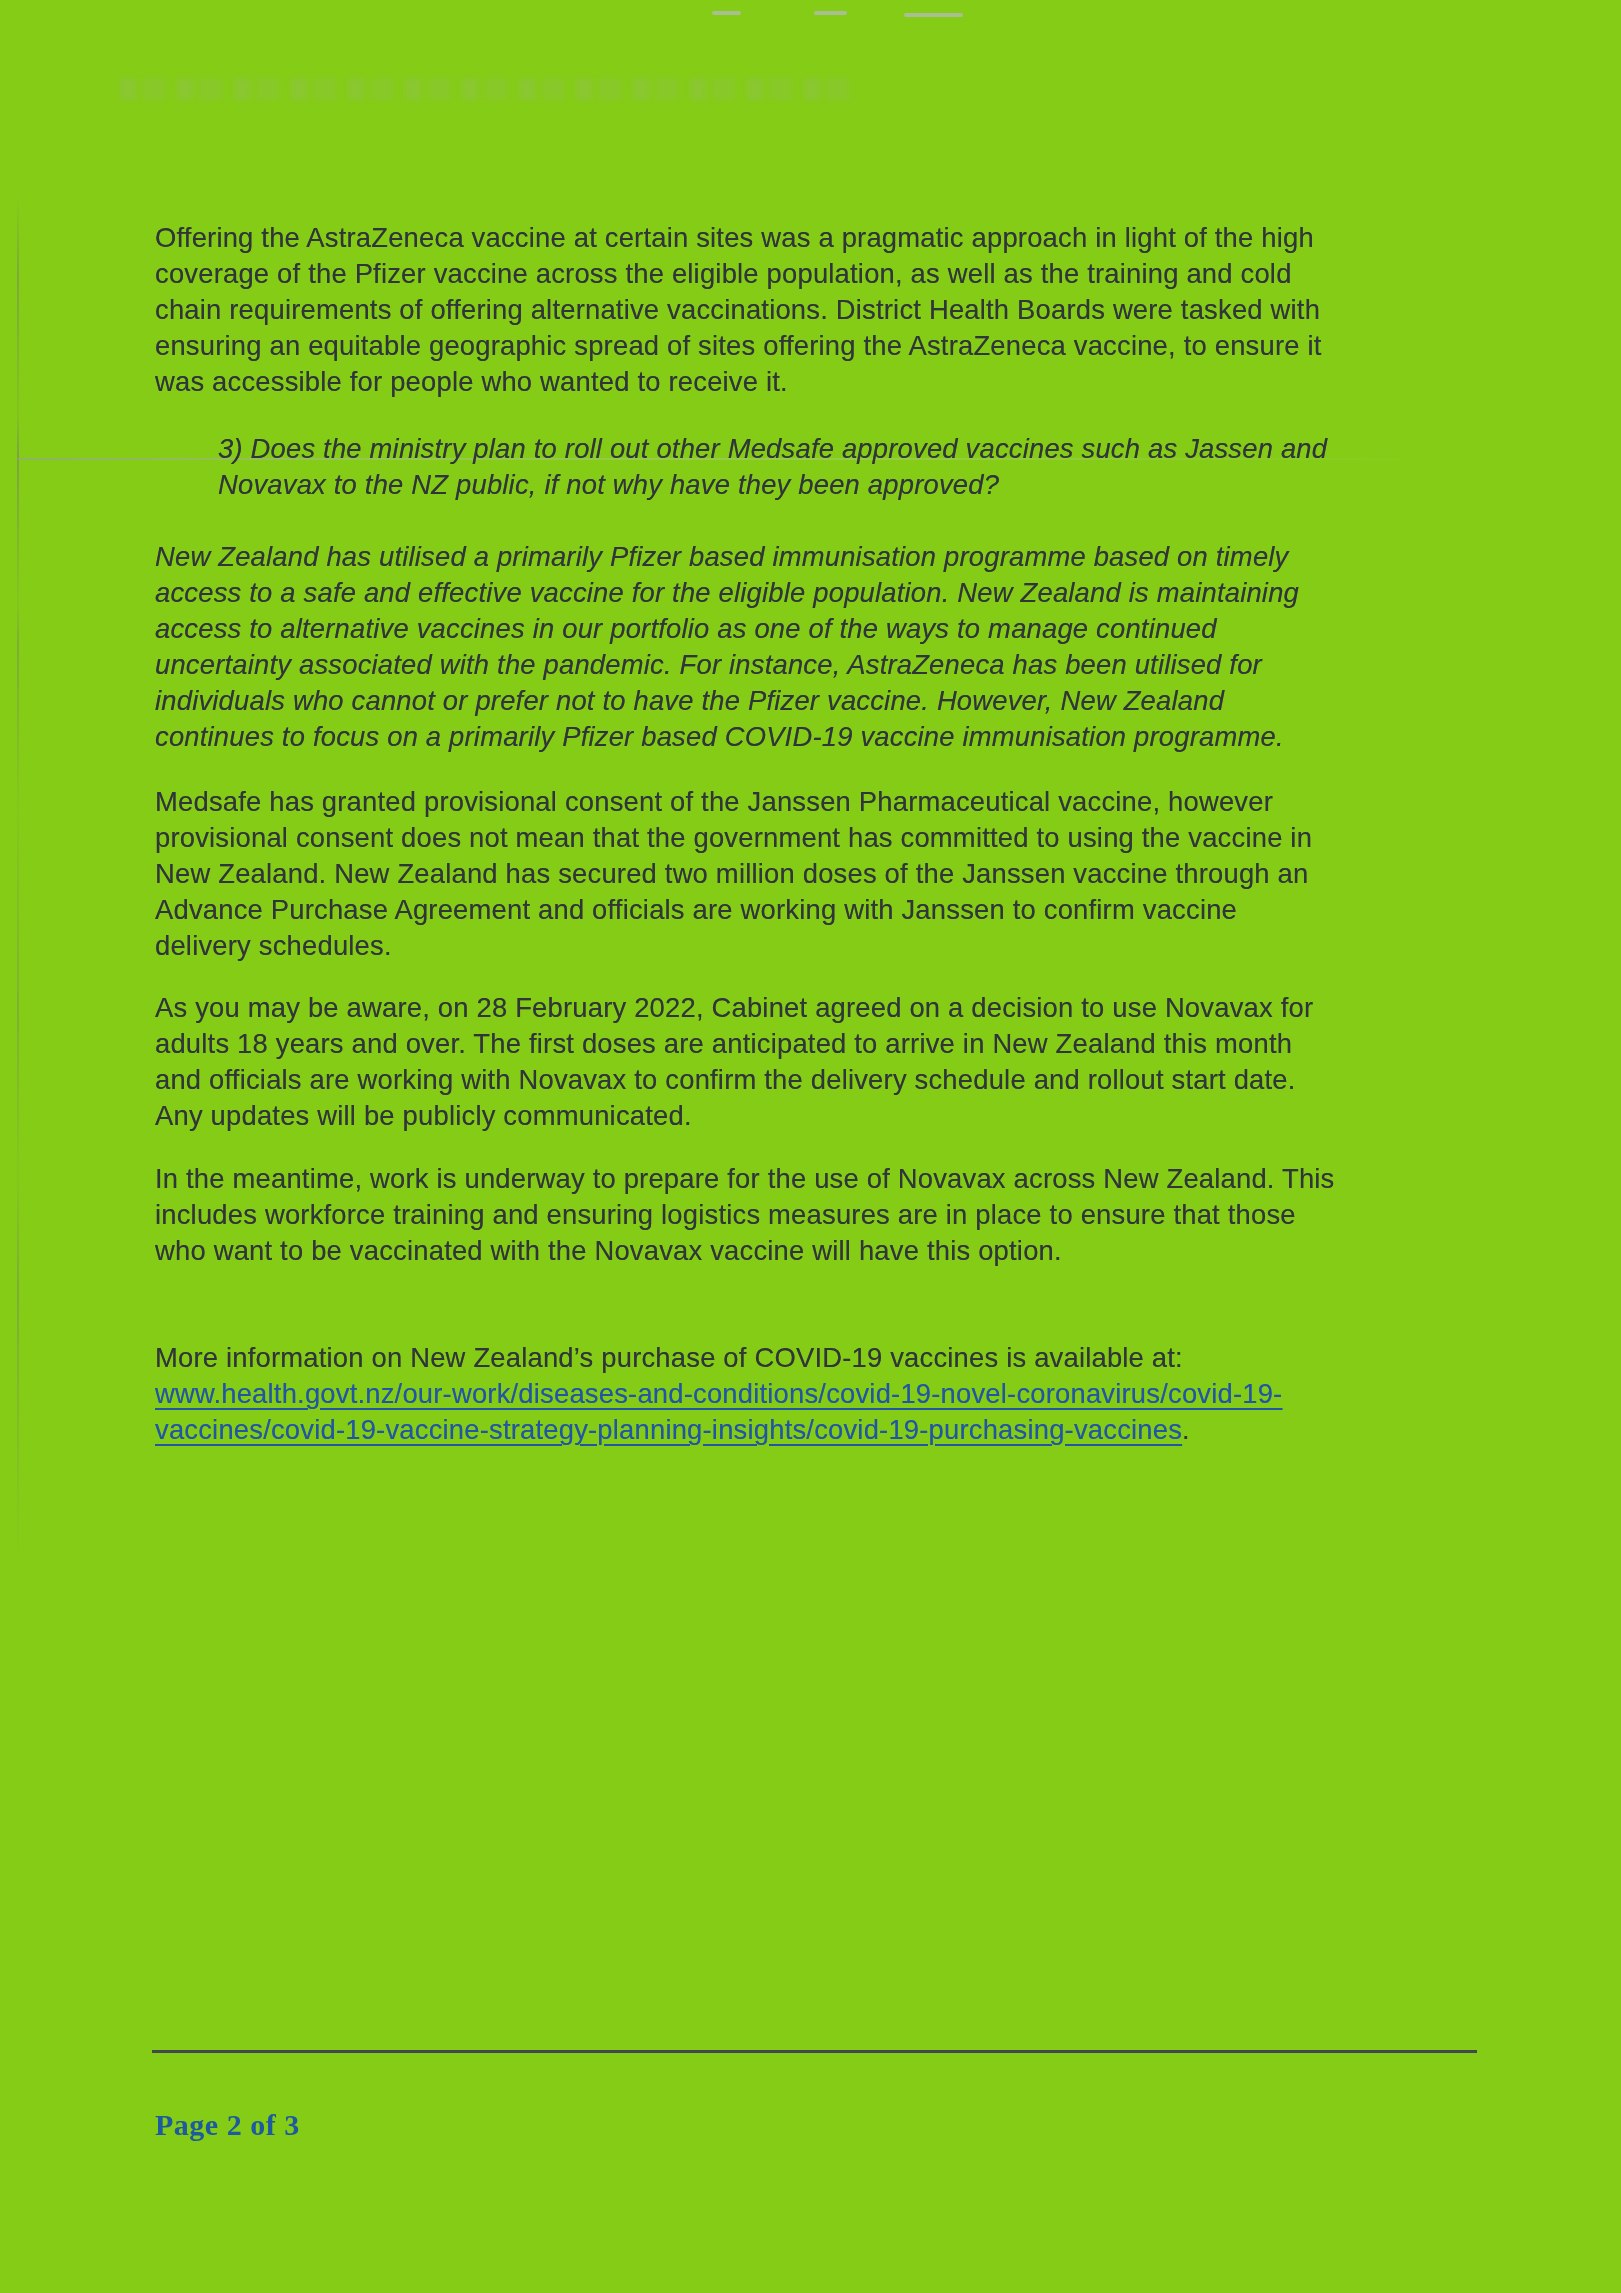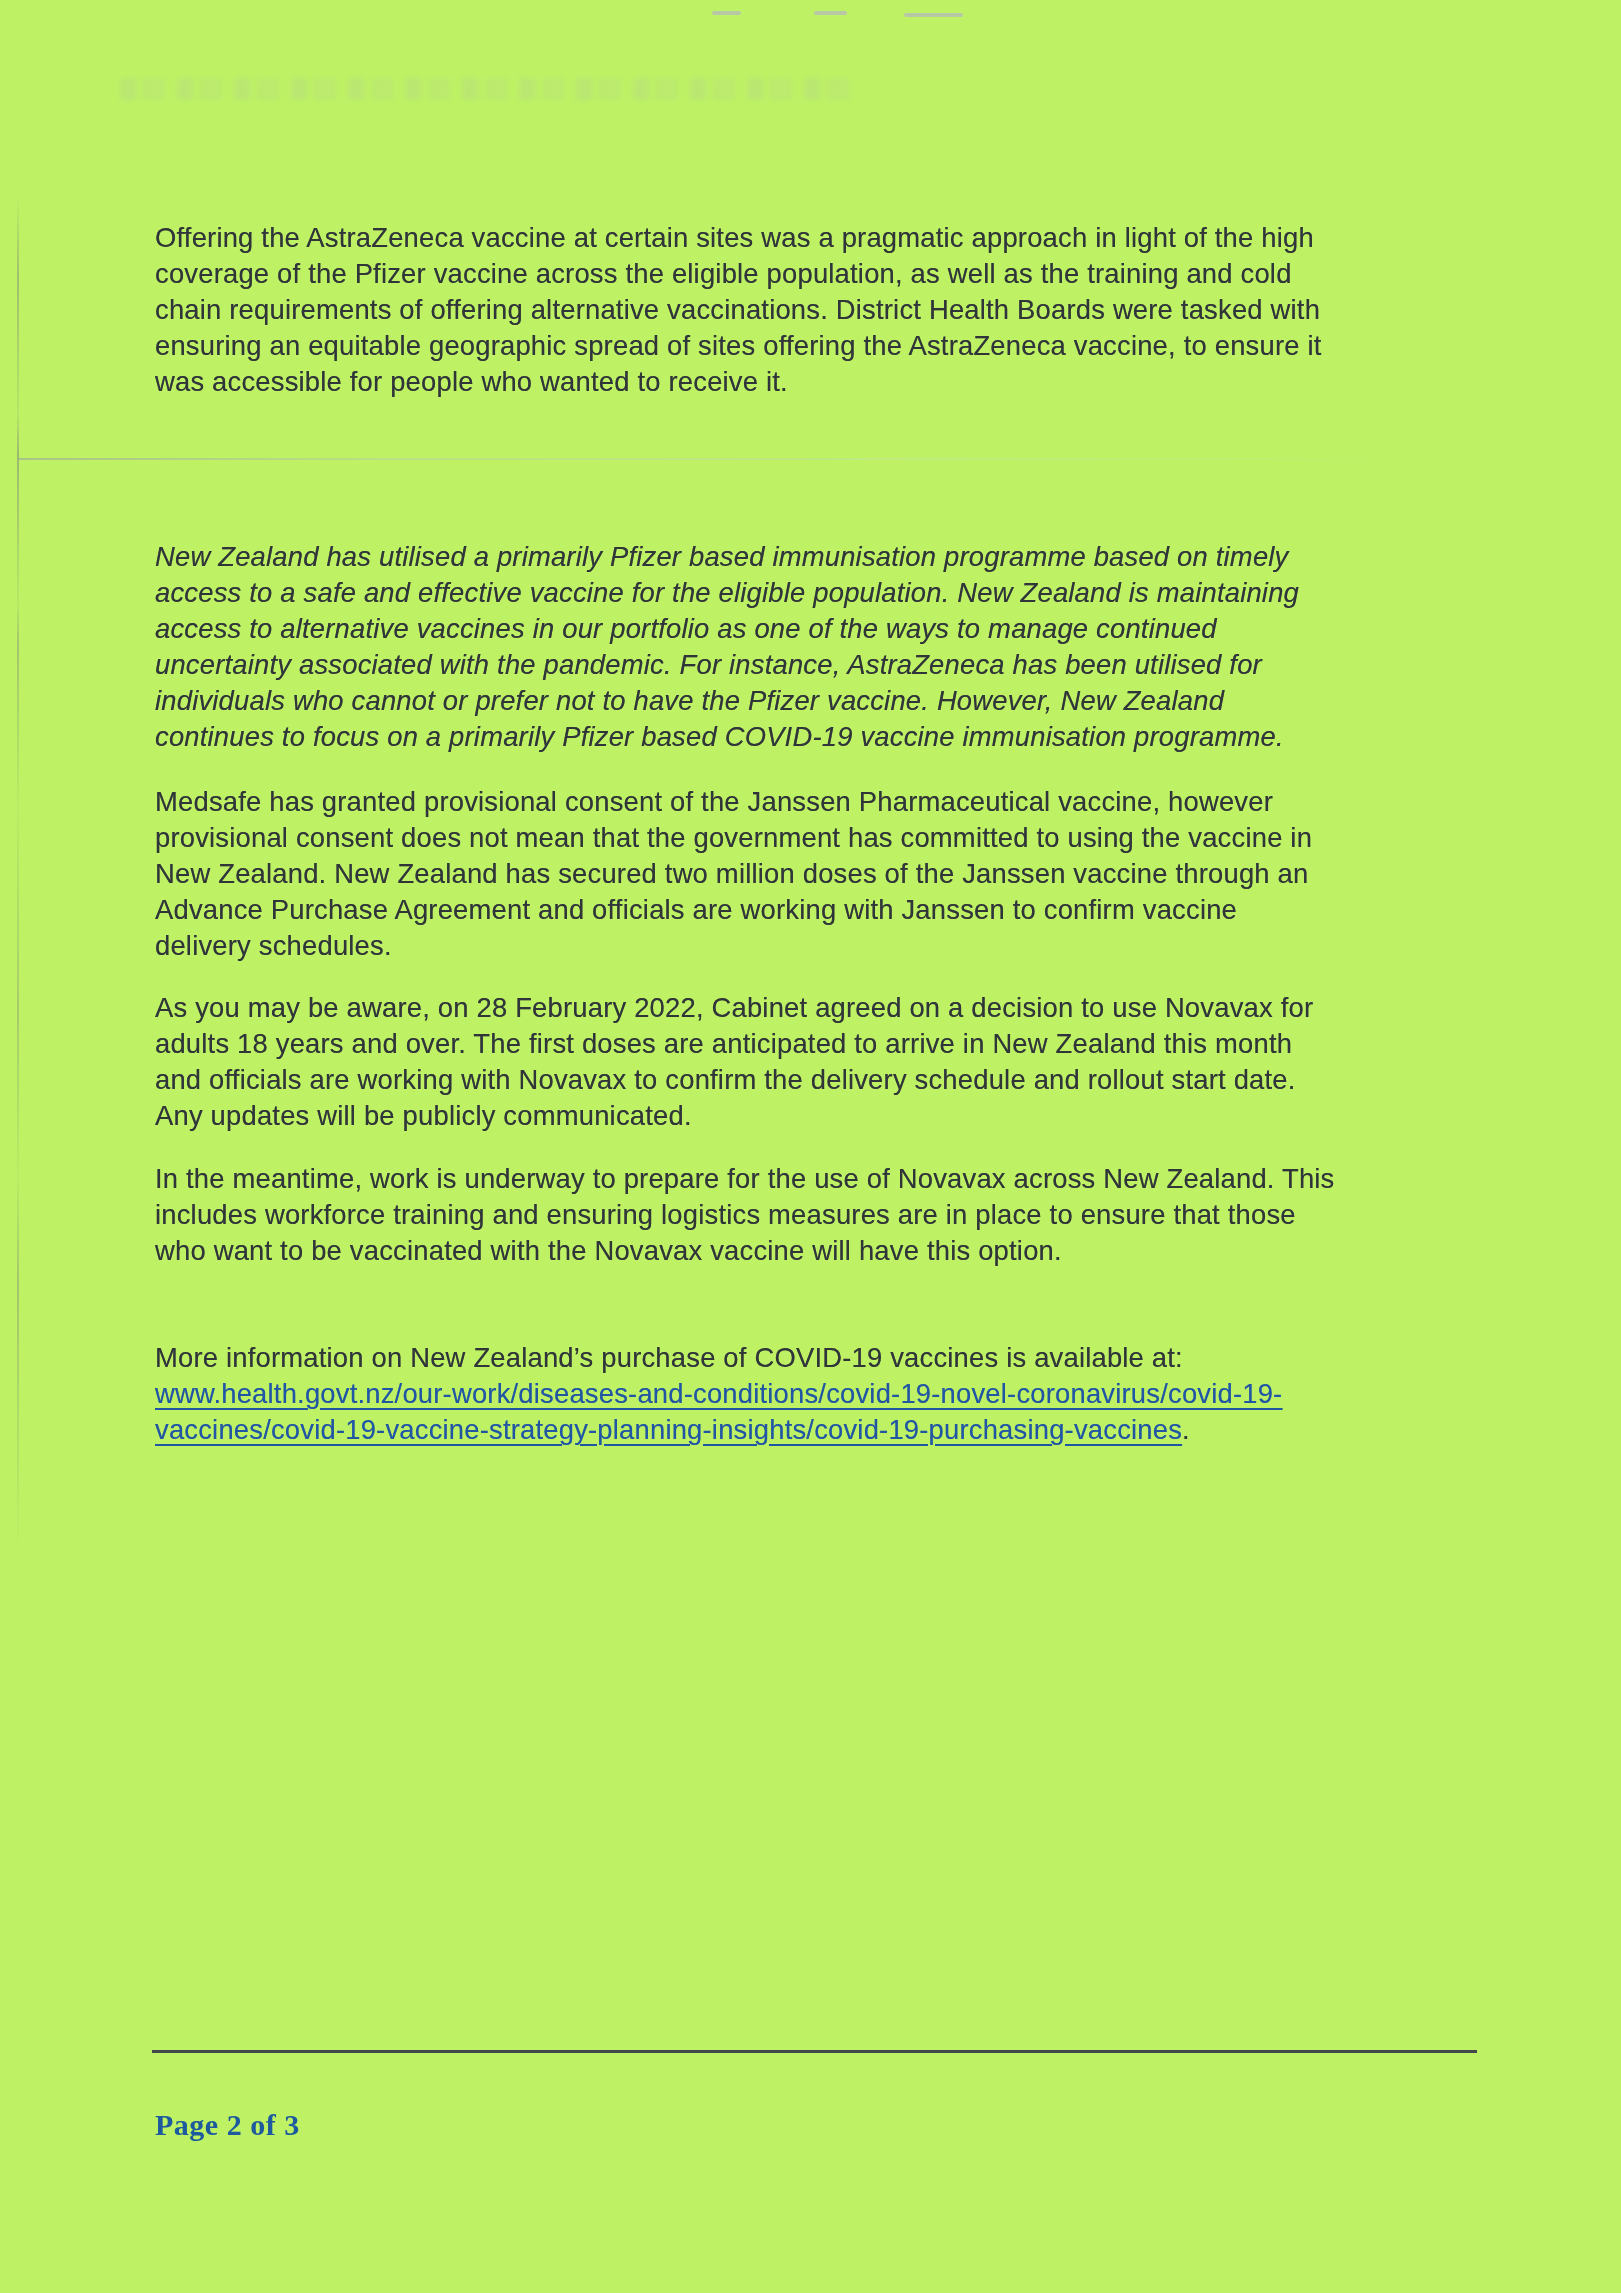--- a/index.html
+++ b/index.html
@@ -11,21 +11,21 @@
   *{margin:0;padding:0;box-sizing:border-box;}
   html,body{background:#ffffff;}
   body{
     width:1621px;height:2294px;
     font-family:"Liberation Sans", sans-serif;
     position:relative;
     overflow:hidden;
   }
   .page{
     position:absolute;inset:0;
-    background:#bef264;
+    background:#84cc16;
     padding-left:44px;
   }
   
   .para{
     position:absolute;
     left:155px;
     width:1372px;
     font-size:27.4px;
     line-height:36px;
     color:var(--body-text);
@@ -118,20 +118,22 @@
   <div class="ghost-heading"></div>
   <div class="edge-vline"></div>
   <div class="faint-hline"></div>
 
   <p class="para" style="top:220px;">Offering the AstraZeneca vaccine at certain sites was a pragmatic approach in light of the high
 coverage of the Pfizer vaccine across the eligible population, as well as the training and cold
 chain requirements of offering alternative vaccinations. District Health Boards were tasked with
 ensuring an equitable geographic spread of sites offering the AstraZeneca vaccine, to ensure it
 was accessible for people who wanted to receive it.</p>
 
+  <p class="para question" style="top:431px;">3) Does the ministry plan to roll out other Medsafe approved vaccines such as Jassen and
+Novavax to the NZ public, if not why have they been approved?</p>
 
   <p class="para" style="top:539px;font-style:italic;">New Zealand has utilised a primarily Pfizer based immunisation programme based on timely
 access to a safe and effective vaccine for the eligible population. New Zealand is maintaining
 access to alternative vaccines in our portfolio as one of the ways to manage continued
 uncertainty associated with the pandemic. For instance, AstraZeneca has been utilised for
 individuals who cannot or prefer not to have the Pfizer vaccine. However, New Zealand
 continues to focus on a primarily Pfizer based COVID-19 vaccine immunisation programme.</p>
 
   <p class="para" style="top:784px;">Medsafe has granted provisional consent of the Janssen Pharmaceutical vaccine, however
 provisional consent does not mean that the government has committed to using the vaccine in

